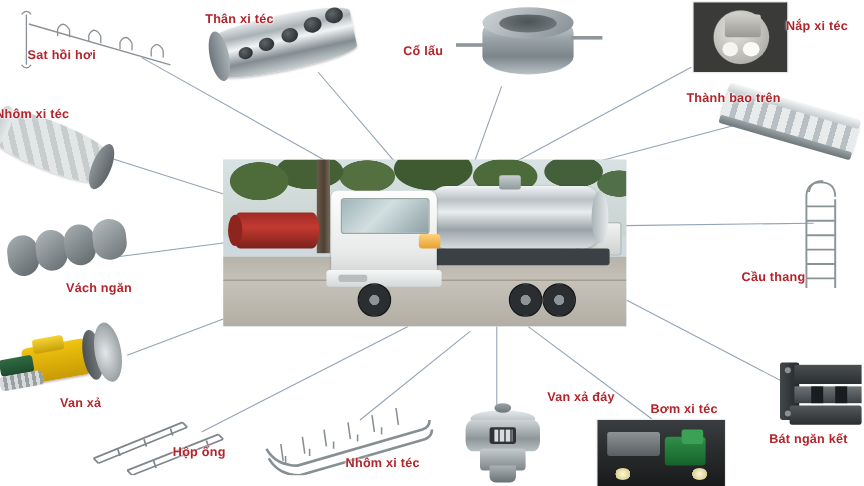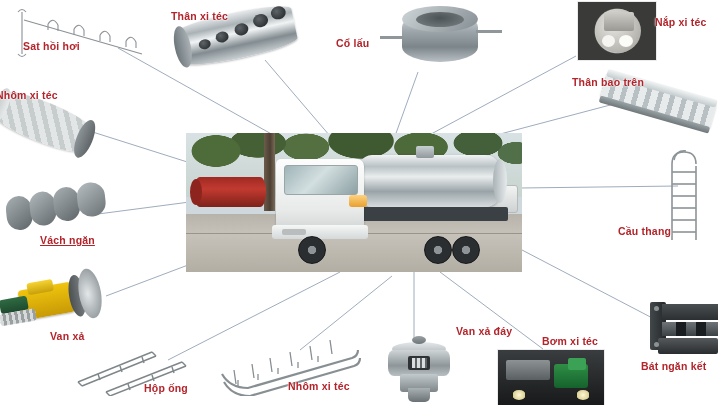--- a/index.html
+++ b/index.html
@@ -195,21 +195,21 @@
 
   <div class="part" style="left:600px;top:82px;width:118px;height:48px;transform:rotate(16deg)">
     <div style="position:absolute;left:0;top:6px;width:114px;height:26px;border-radius:3px;
          background:repeating-linear-gradient(90deg,#e8ebec 0 7px,#b8c0c3 7px 12px);
          box-shadow:0 1px 2px rgba(0,0,0,.25);"></div>
     <div style="position:absolute;left:0;top:2px;width:114px;height:8px;border-radius:3px;
          background:linear-gradient(#f4f6f6,#c4ccce);"></div>
     <div style="position:absolute;left:0;top:30px;width:114px;height:7px;border-radius:2px;
          background:linear-gradient(#9aa3a7,#6f7779);"></div>
   </div>
-  <div class="label" style="left: 572px; top: 76px; color: rgb(179, 36, 43);">Thân bao trên</div>
+  <div class="label" style="left: 572px; top: 76px; color: rgb(179, 36, 43);">Thành bao trên</div>
 
   <div class="part" style="left:-6px;top:98px;width:96px;height:58px;transform:rotate(22deg)">
     <div style="position:absolute;left:0;top:4px;width:92px;height:40px;border-radius:50%/20%;
          background:repeating-linear-gradient(55deg,#e3e6e7 0 6px,#c7cccd 6px 11px);
          box-shadow:0 1px 2px rgba(0,0,0,.22);"></div>
     <div class="cap" style="right:-4px;top:4px;width:16px;height:40px;
          background:linear-gradient(90deg,#8d9498,#5e6467);"></div>
     <div class="cap" style="left:-5px;top:6px;width:14px;height:36px;
          background:linear-gradient(90deg,#bfc5c7,#e9ecec);"></div>
   </div>
@@ -218,21 +218,21 @@
   <div class="part" style="left:6px;top:186px;width:104px;height:44px;transform:rotate(-6deg)">
     <div style="position:absolute;left:0;top:6px;width:26px;height:34px;border-radius:50%/40%;
          background:linear-gradient(145deg,#a8b0b4,#5e6568);"></div>
     <div style="position:absolute;left:24px;top:4px;width:26px;height:34px;border-radius:50%/40%;
          background:linear-gradient(145deg,#b1b9bd,#646b6e);"></div>
     <div style="position:absolute;left:48px;top:2px;width:26px;height:34px;border-radius:50%/40%;
          background:linear-gradient(145deg,#a8b0b4,#5e6568);"></div>
     <div style="position:absolute;left:72px;top:0px;width:28px;height:34px;border-radius:50%/40%;
          background:linear-gradient(145deg,#b6bec1,#6b7275);"></div>
   </div>
-  <div class="label" style="left: 40px; top: 234px; color: rgb(179, 36, 43); text-decoration: underline;">Vách ngăn</div>
+  <div class="label" style="left: 55px; top: 234px; color: rgb(179, 36, 43);">Vách ngăn</div>
 
   <div class="part" style="left:4px;top:276px;width:110px;height:52px;transform:rotate(-10deg)">
     <div style="position:absolute;left:16px;top:8px;width:54px;height:30px;border-radius:4px;
          background:linear-gradient(#f0c40e,#c89a06);box-shadow:0 1px 2px rgba(0,0,0,.3);"></div>
     <div style="position:absolute;left:26px;top:2px;width:26px;height:12px;border-radius:3px;
          background:linear-gradient(#f6d432,#c8a00a);"></div>
     <div style="position:absolute;left:-4px;top:14px;width:28px;height:14px;border-radius:3px;
          background:linear-gradient(#2f6b43,#1e4a2e);"></div>
     <div style="position:absolute;left:-6px;top:28px;width:36px;height:12px;border-radius:3px;
          background:repeating-linear-gradient(90deg,#d6dadb 0 3px,#9aa0a2 3px 6px);"></div>
@@ -254,21 +254,21 @@
       <path d="M34 52 L38 56"></path>
         <path d="M110 22 L114 26"></path>
       <path d="M26 34 l2 6"></path>
         <path d="M48 26 l2 6"></path>
         <path d="M70 17 l2 6"></path>
       <path d="M56 44 l2 6"></path>
         <path d="M80 35 l2 6"></path>
         <path d="M100 27 l2 6"></path>
     </g>
   </svg>
-  <div class="label" style="left: 144px; top: 382px; color: rgb(179, 36, 43);">Hộp ống</div>
+  <div class="label" style="left: 144px; top: 371px; color: rgb(179, 36, 43);">Hộp ống</div>
 
   <svg class="part" style="left:216px;top:336px;width:150px;height:60px">
     <g stroke="#888f93" stroke-width="1.3" fill="none">
       <path d="M8 46 q8 14 26 14 L138 30 q6 -2 6 -8" stroke-width="2.2"></path>
       <path d="M6 38 q8 14 26 14 L136 22 q6 -2 6 -8" stroke-width="2.2"></path>
       <path d="M20 48 L18 34"></path>
         <path d="M38 42 L36 28"></path>
         <path d="M56 36 L54 22"></path>
       <path d="M76 30 L74 16"></path>
         <path d="M96 24 L94 10"></path>

